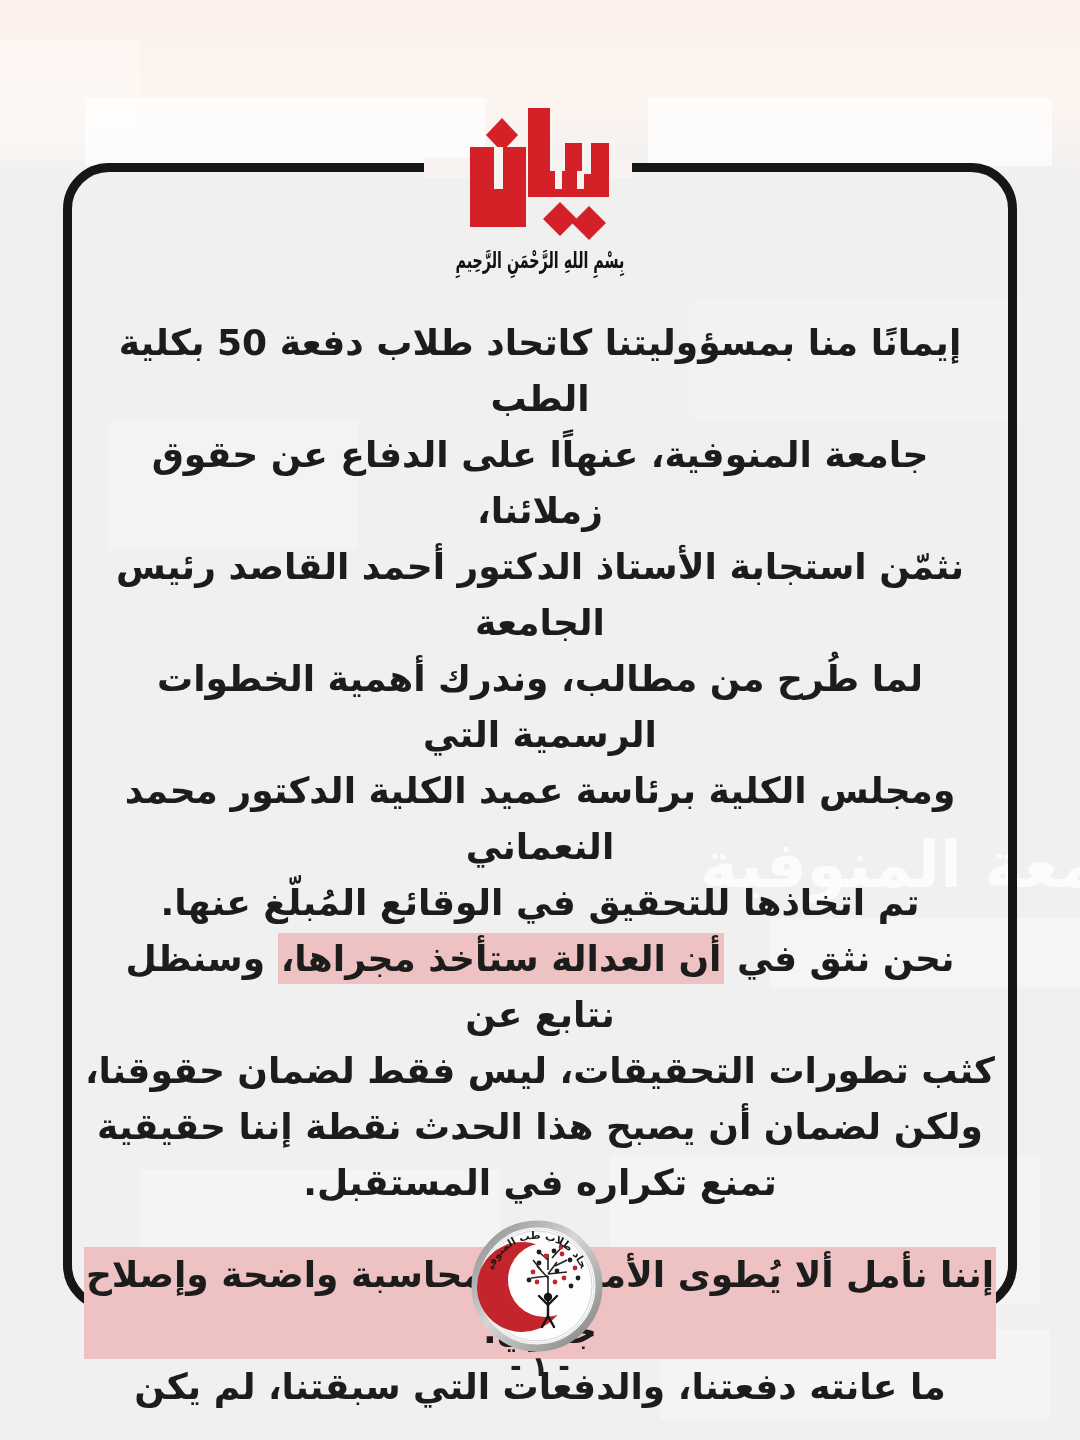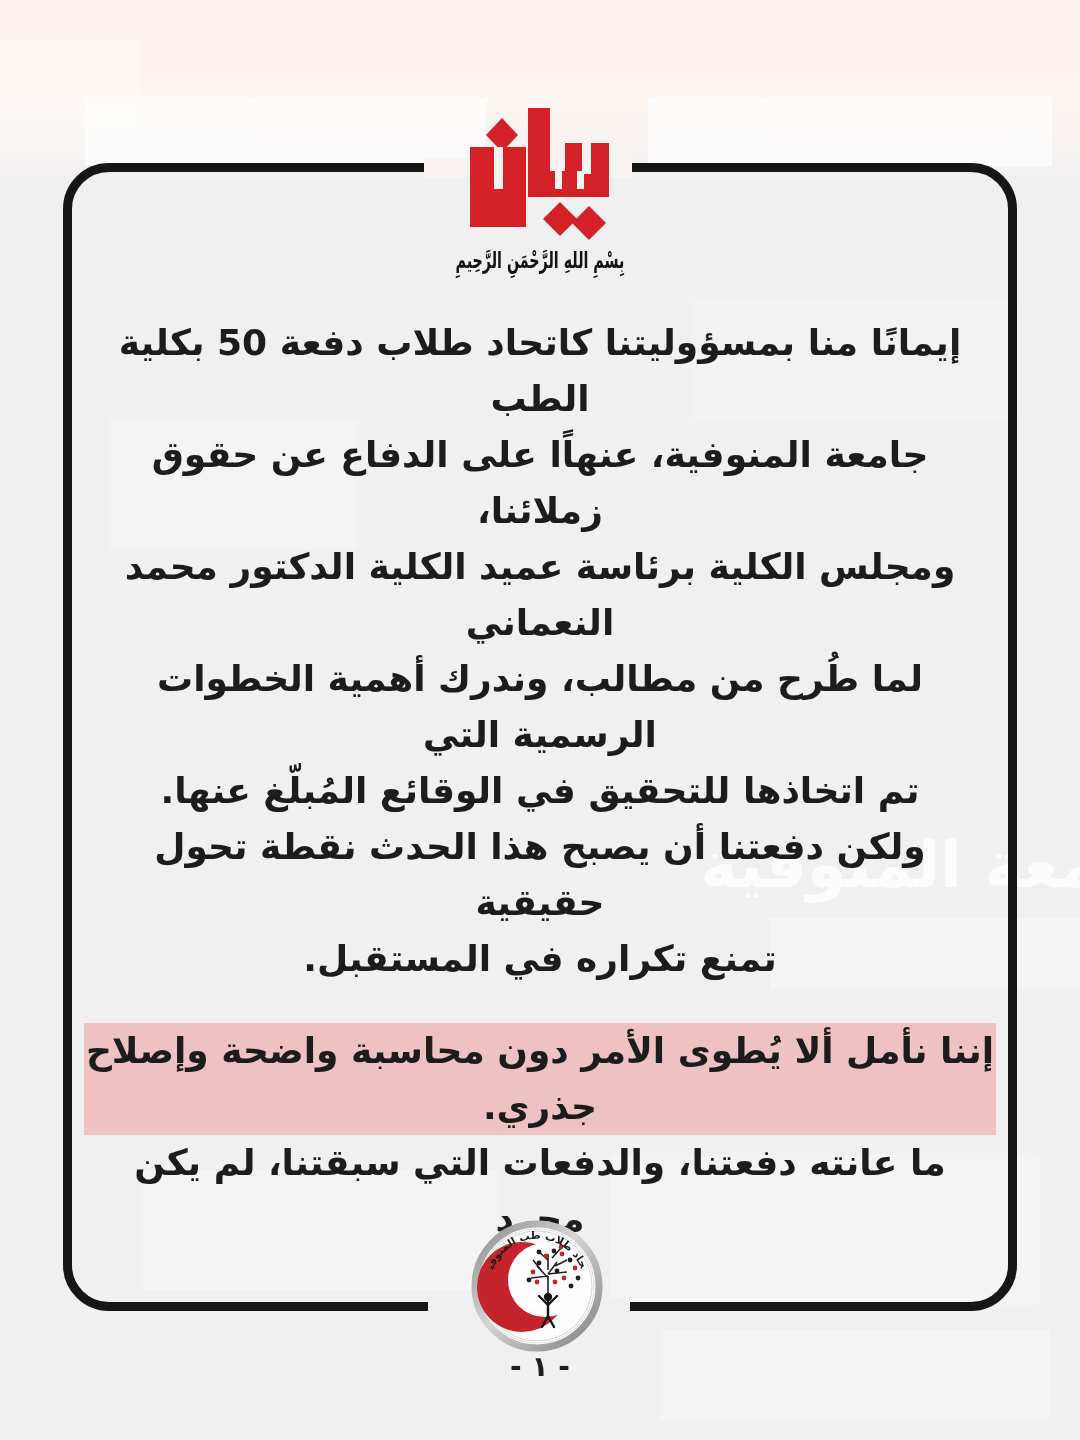--- a/index.html
+++ b/index.html
@@ -70,24 +70,27 @@
       <rect x="152" y="74" width="7" height="18"></rect>
       <rect x="157" y="46" width="9" height="31"></rect>
     </g>
   </svg>
 
   <div class="bismillah">بِسْمِ اللهِ الرَّحْمَنِ الرَّحِيمِ</div>
 
   <div class="text">
     <span class="line">إيمانًا منا بمسؤوليتنا كاتحاد طلاب دفعة 50 بكلية الطب</span>
     <span class="line">جامعة المنوفية، عنهاًا على الدفاع عن حقوق زملائنا،</span>
+    <span class="line">نثمّن استجابة الأستاذ الدكتور أحمد القاصد رئيس الجامعة</span>
+    <span class="line">لما طُرح من مطالب، وندرك أهمية الخطوات الرسمية التي</span>
     <span class="line">ومجلس الكلية برئاسة عميد الكلية الدكتور محمد النعماني</span>
-    <span class="line">لما طُرح من مطالب، وندرك أهمية الخطوات الرسمية التي</span>
     <span class="line">تم اتخاذها للتحقيق في الوقائع المُبلّغ عنها.</span>
-    <span class="line">ولكن دفعتنا أن يصبح هذا الحدث نقطة تحول حقيقية</span>
+    <span class="line"><span>نحن نثق في </span><span class="hl">أن العدالة ستأخذ مجراها،</span><span> وسنظل نتابع عن</span></span>
+    <span class="line">كثب تطورات التحقيقات، ليس فقط لضمان حقوقنا،</span>
+    <span class="line">ولكن لضمان أن يصبح هذا الحدث نقطة إننا حقيقية</span>
     <span class="line">تمنع تكراره في المستقبل.</span>
     <span class="line full-hl">إننا نأمل ألا يُطوى الأمر دون محاسبة واضحة وإصلاح جذري.</span>
     <span class="line">ما عانته دفعتنا، والدفعات التي سبقتنا، لم يكن مجرد</span>
 
   </div>
 
   <svg class="logo-svg" viewBox="0 0 142 142" role="img" aria-label="اتحاد طلاب طب المنوفية">
     <defs>
       <linearGradient id="silver" x1="0" y1="0" x2="1" y2="1">
         <stop offset="0" stop-color="#8a8a8a"></stop>

